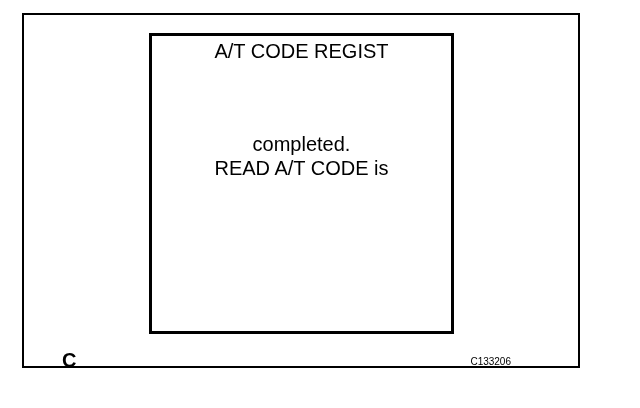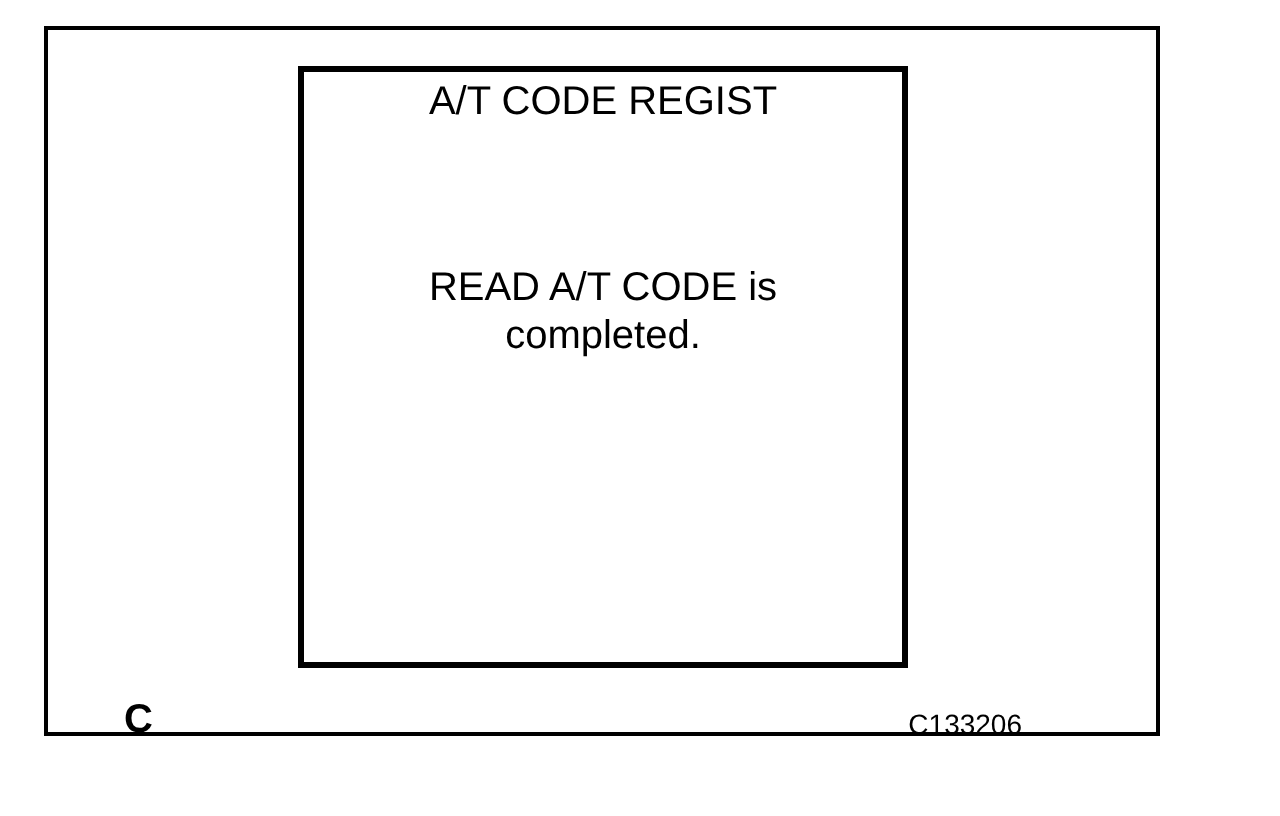--- a/index.html
+++ b/index.html
@@ -55,40 +55,40 @@
     top: 333px;
     font-size: 20px;
     line-height: 24px;
     font-weight: bold;
     color: #000000;
   }
   .figure-code {
     position: absolute;
     right: 67px;
     top: 339px;
-    font-size: 14px;
+    font-size: 10px;
     line-height: 16px;
     font-weight: normal;
     color: #000000;
   }
 </style>
 </head>
 <body>
 
 <div class="page">
 
   <div class="figure-frame">
 
     <div class="tester-screen">
 
       <div class="screen-text screen-title">A/T CODE REGIST</div>
 
       <div class="screen-text screen-message">
+        <div>completed.</div>
         <div>READ A/T CODE is</div>
-        <div>completed.</div>
       </div>
 
 
     </div>
 
     <div class="figure-label">C</div>
 
     <div class="figure-code">C133206</div>
 
   </div>

